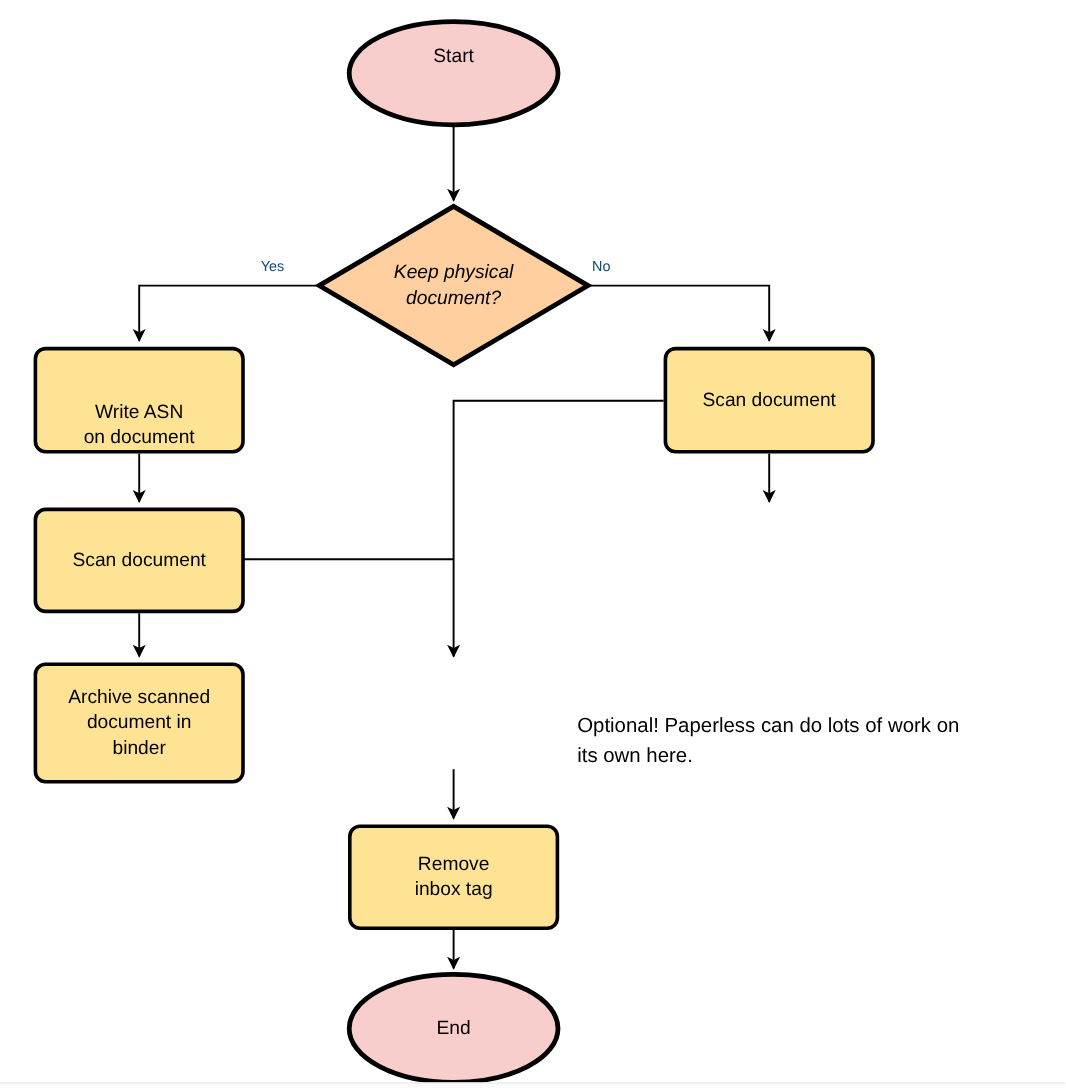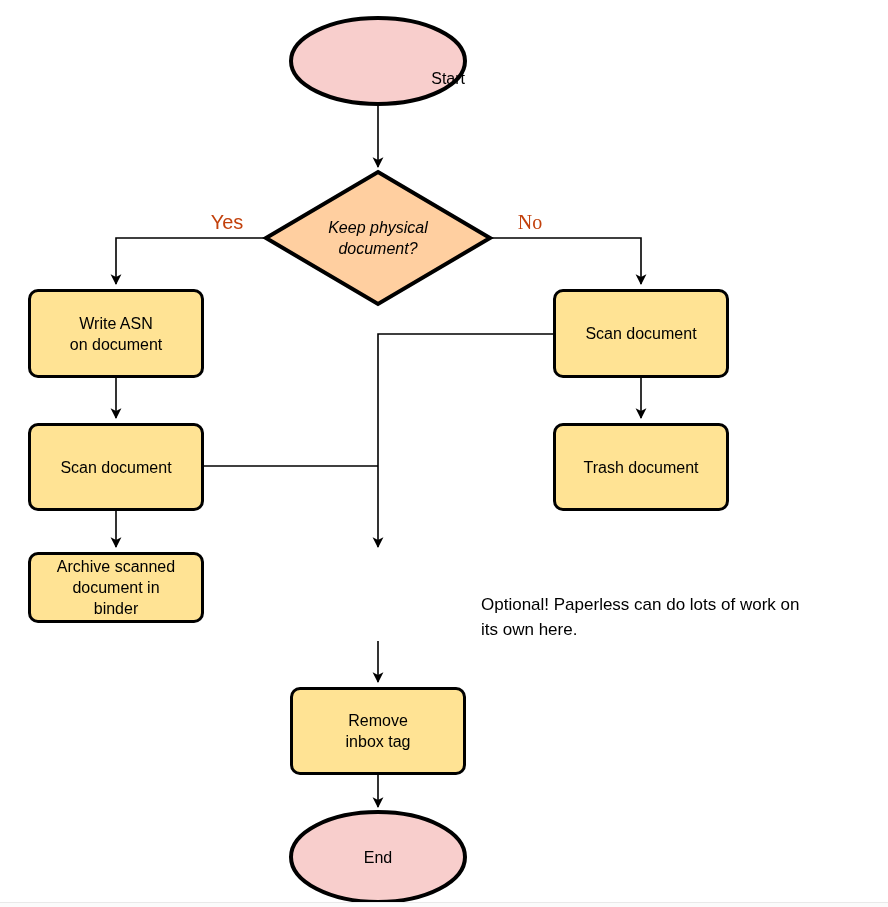--- a/index.html
+++ b/index.html
@@ -47,23 +47,23 @@
     position: absolute;
     display: flex;
     align-items: center;
     justify-content: center;
     text-align: center;
     z-index: 2;
     pointer-events: none;
   }
   .edge-label {
     position: absolute;
-    font-size: 20px;
+    font-size: 12px;
     line-height: 18px;
-    color: #c2410c;
+    color: #0c4a6e;
     text-align: center;
     z-index: 2;
   }
   #annotation {
     position: absolute;
     left: 481px;
     top: 592px;
     width: 404px;
     font-size: 17px;
     line-height: 25px;
@@ -103,58 +103,55 @@
     <path class="edge" d="M 553 334 L 378 334 L 378 547" marker-end="url(#arrow)"></path>
     <path class="edge" d="M 203 466 L 378 466"></path>
     <path class="edge" d="M 378 641 L 378 682" marker-end="url(#arrow)"></path>
     <path class="edge" d="M 378 775 L 378 807" marker-end="url(#arrow)"></path>
 
     <ellipse class="shape" cx="378" cy="61" rx="87" ry="43" stroke-width="4" fill="#f8cecc"></ellipse>
     <polygon class="shape" points="378,172 490,238 378,304 266,238" stroke-width="4" fill="#ffcfa0"></polygon>
     <ellipse class="shape" cx="378" cy="857" rx="87" ry="45" stroke-width="4" fill="#f8cecc"></ellipse>
   </svg>
 
-  <div class="shape-overlay" style="left:291px; top:35px; width:174px; height:86px;justify-content:flex-end;">
+  <div class="shape-overlay" style="left:291px; top:4px; width:174px; height:86px;">
     <span class="shape-label">Start</span>
   </div>
 
   <div class="shape-overlay" style="left:276px; top:172px; width:204px; height:132px;font-style:italic;">
     <span class="shape-label">Keep physical
 document?</span>
   </div>
 
   <div class="shape-overlay" style="left:291px; top:812px; width:174px; height:90px;">
     <span class="shape-label">End</span>
   </div>
 
   <div class="edge-label" style="left:197px; top:213px; width:60px;">Yes</div>
-  <div class="edge-label" style="left:500px; top:213px; width:60px;font-family:Liberation Serif, serif;">No</div>
+  <div class="edge-label" style="left:471px; top:213px; width:60px;">No</div>
 
-  <div class="pnode" style="left: 28px; top: 289px; width: 176px; height: 89px; background-color: rgb(255, 227, 148);">
+  <div class="pnode" style="left: 28px; top: 289px; width: 176px; height: 89px; background-color: rgb(255, 227, 148); align-items: flex-end;">
     <span class="node-label">Write ASN
 on document</span>
   </div>
 
   <div class="pnode" style="left: 28px; top: 423px; width: 176px; height: 88px; background-color: rgb(255, 227, 148);">
     <span class="node-label">Scan document</span>
   </div>
 
-  <div class="pnode" style="left: 28px; top: 552px; width: 176px; height: 71px; background-color: rgb(255, 227, 148);">
+  <div class="pnode" style="left: 28px; top: 552px; width: 176px; height: 101px; background-color: rgb(255, 227, 148);">
     <span class="node-label">Archive scanned
 document in
 binder</span>
   </div>
 
   <div class="pnode" style="left: 553px; top: 289px; width: 176px; height: 89px; background-color: rgb(255, 227, 148);">
     <span class="node-label">Scan document</span>
   </div>
 
-  <div class="pnode" style="left: 553px; top: 423px; width: 176px; height: 88px; background-color: rgb(255, 227, 148);">
-    <span class="node-label">Trash document</span>
-  </div>
 
 
   <div class="pnode" style="left: 290px; top: 687px; width: 176px; height: 88px; background-color: rgb(255, 227, 148);">
     <span class="node-label">Remove
 inbox tag</span>
   </div>
 
   <div id="annotation">Optional! Paperless can do lots of work on
 its own here.</div>
 

